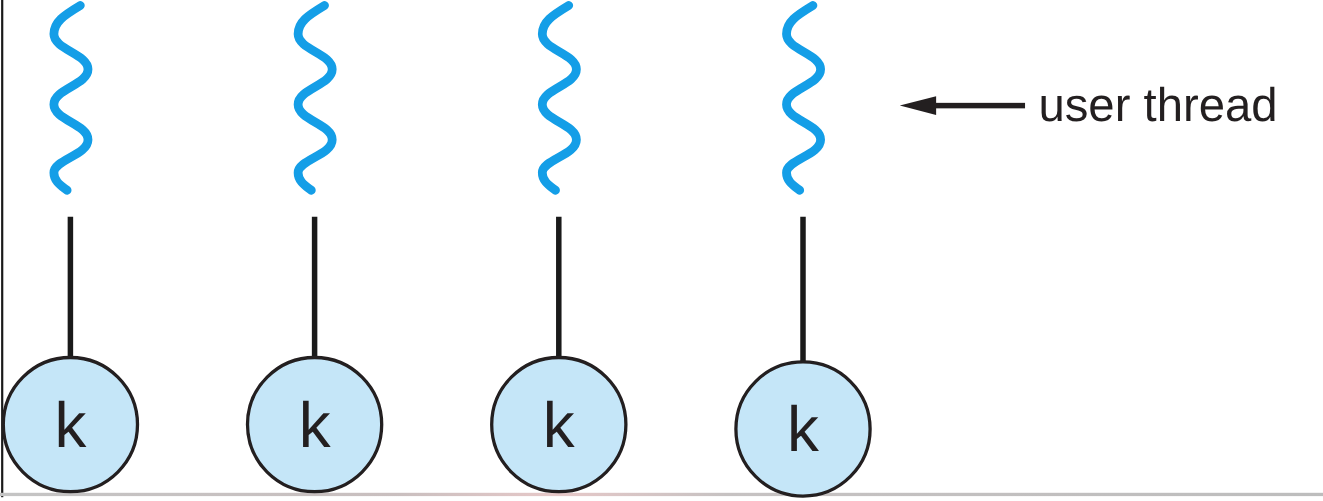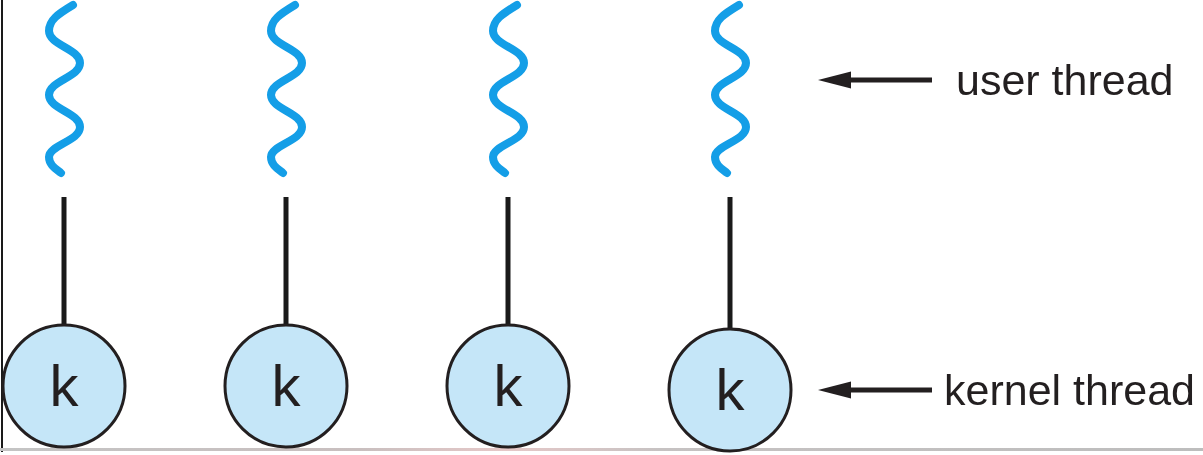--- a/index.html
+++ b/index.html
@@ -31,21 +31,21 @@
     font-size:58px;
     fill:#231F20;
   }
   .wave{fill:none;stroke-width:8;stroke-linecap:round;}
   .connector{stroke:#1a1a1a;stroke-width:5;}
   .kcircle{stroke:#231F20;stroke-width:3;}
   .callout{
     position:absolute;left:818px;height:44px;
     display:flex;align-items:center;
   }
-  .callout-user{top:58px;gap:12px;}
+  .callout-user{top:74px;}
   .callout-kernel{top:368px;}
   .arrow{width:114px;height:24px;flex:0 0 auto;}
   .arrow .head{fill:#231F20;}
   .arrow .shaft{fill:#231F20;}
   .callout-label{
     margin-left:12px;
     font-size:43px;
     line-height:1;
     color:#231F20;
     white-space:nowrap;
@@ -96,21 +96,14 @@
   </div>
 
   <div class="callout callout-user">
     <svg class="arrow" viewBox="0 0 114 24" xmlns="http://www.w3.org/2000/svg">
       <polygon class="head" points="0,12 33,3.5 33,20.5"></polygon>
       <rect class="shaft" x="28" y="9.5" width="86" height="5"></rect>
     </svg>
     <span class="callout-label">user thread</span>
   </div>
 
-  <div class="callout callout-kernel">
-    <svg class="arrow" viewBox="0 0 114 24" xmlns="http://www.w3.org/2000/svg">
-      <polygon class="head" points="0,12 33,3.5 33,20.5"></polygon>
-      <rect class="shaft" x="28" y="9.5" width="86" height="5"></rect>
-    </svg>
-    <span class="callout-label">kernel thread</span>
-  </div>
 
 </div>
 
 </body></html>

